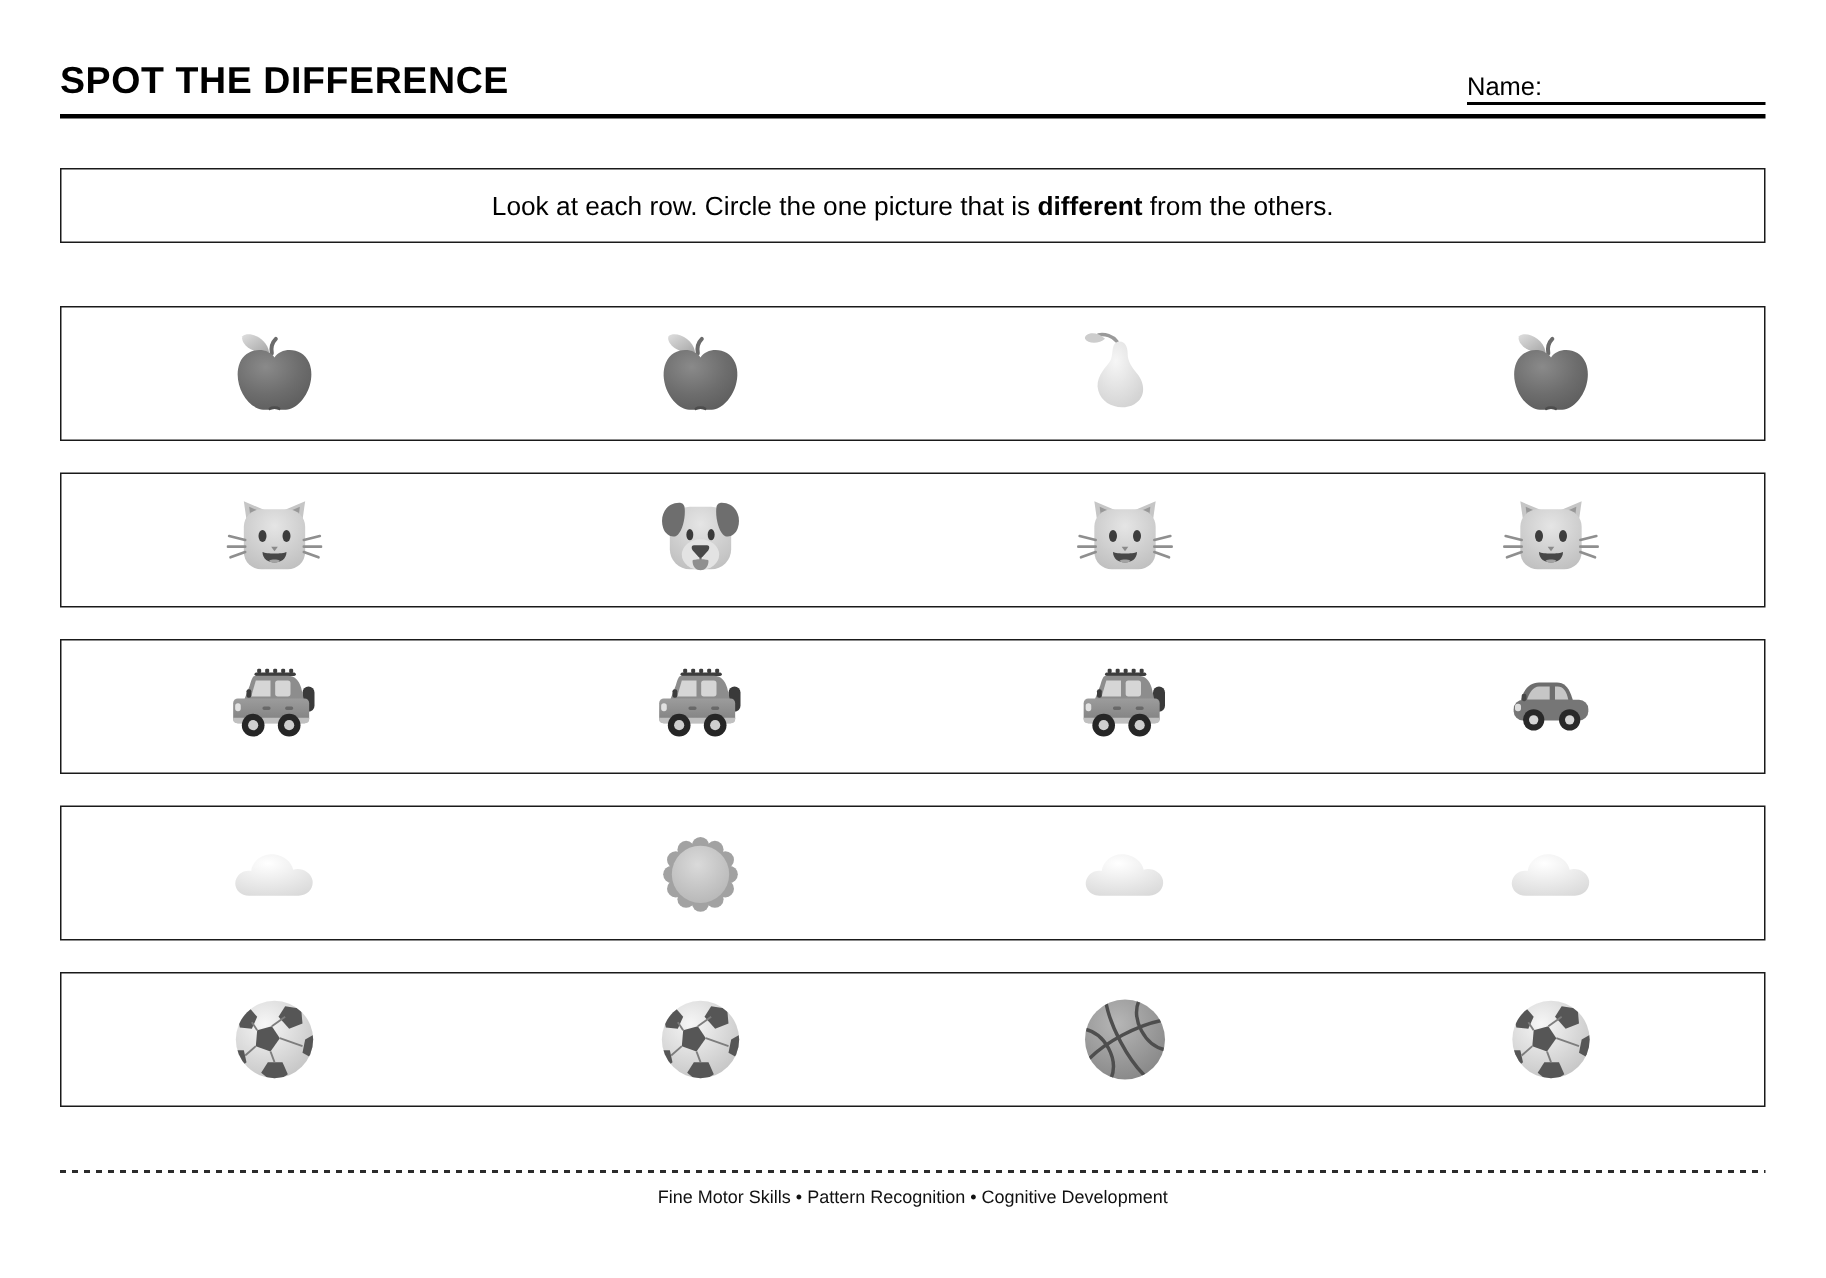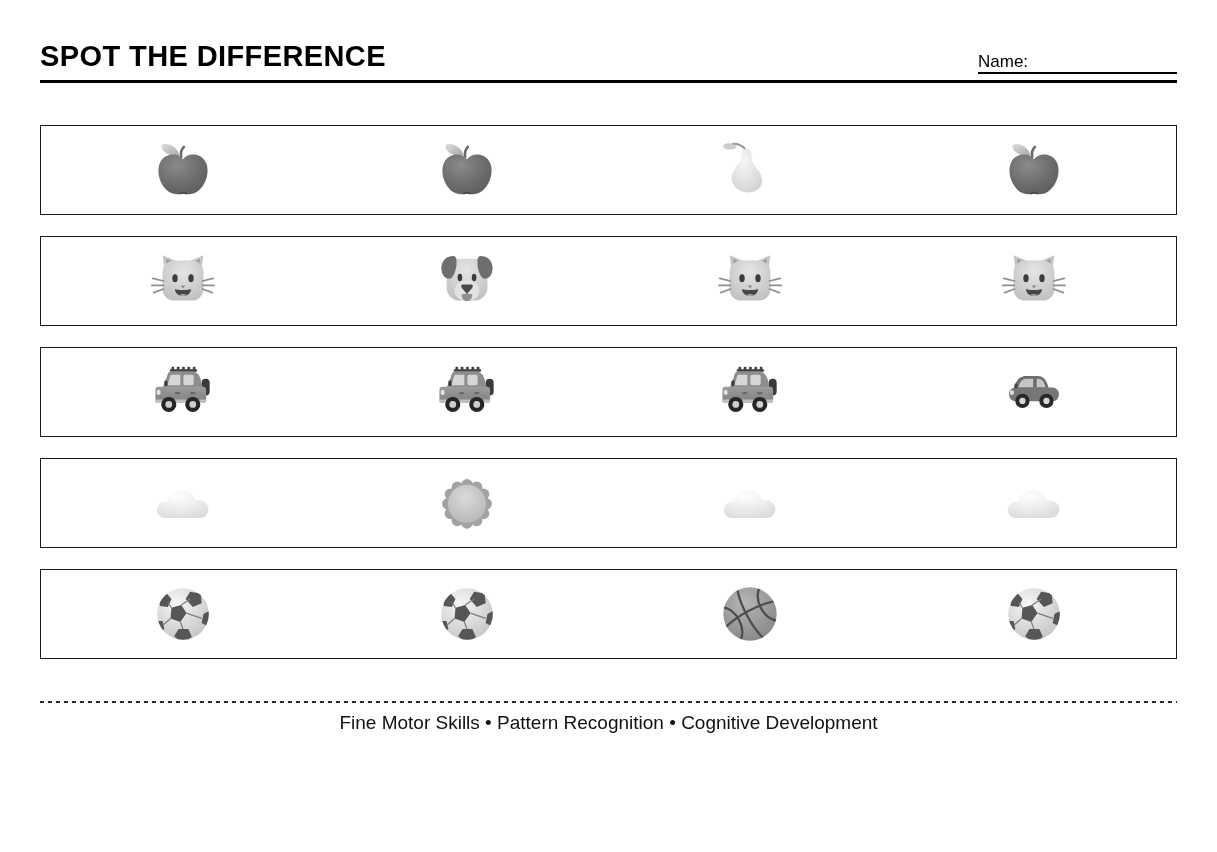--- a/index.html
+++ b/index.html
@@ -9,21 +9,21 @@
     color: #000;
     font-family: "Liberation Sans", sans-serif;
     overflow: hidden;
   }
   .page { padding: 42px 40px 0 40px; }
 
   
   header { position: relative; }
   h1 {
     margin: 0;
-    font-size: 29px;
+    font-size: 25px;
     line-height: 1;
     font-weight: 800;
     letter-spacing: 0.4px;
   }
   .name-field {
     position: absolute;
     right: 0; bottom: -3px;
     width: 199px;
     border-bottom: 2px solid #000;
     font-size: 17px;
@@ -64,21 +64,21 @@
 
   
   .footer-rule {
     margin-top: 42px;
     height: 2px;
     background: repeating-linear-gradient(90deg, #2b2b2b 0 4px, transparent 4px 8px);
   }
   .footer-text {
     margin-top: 9px;
     text-align: center;
-    font-size: 19px;
+    font-size: 12px;
     color: #111;
   }
 
   .svg-defs { position: absolute; width: 0; height: 0; overflow: hidden; }
 </style>
 </head>
 <body>
 
 <svg class="svg-defs" aria-hidden="true">
   <defs>
@@ -268,20 +268,23 @@
 <div class="page">
 
   <header>
     <h1>SPOT THE DIFFERENCE</h1>
     <div class="name-field">
       <span>Name:</span>
     </div>
   </header>
   <div class="header-rule"></div>
 
+  <div class="instruction-box">
+    <span><span>Look at each row. Circle the one picture that is </span><b>different</b><span> from the others.</span></span>
+  </div>
 
   <div class="rows">
       <div class="row-box">
         <div class="cell">
           <svg viewBox="0 0 72 72">
             <use href="#em-apple"></use>
           </svg>
         </div>
         <div class="cell">
           <svg viewBox="0 0 72 72">

